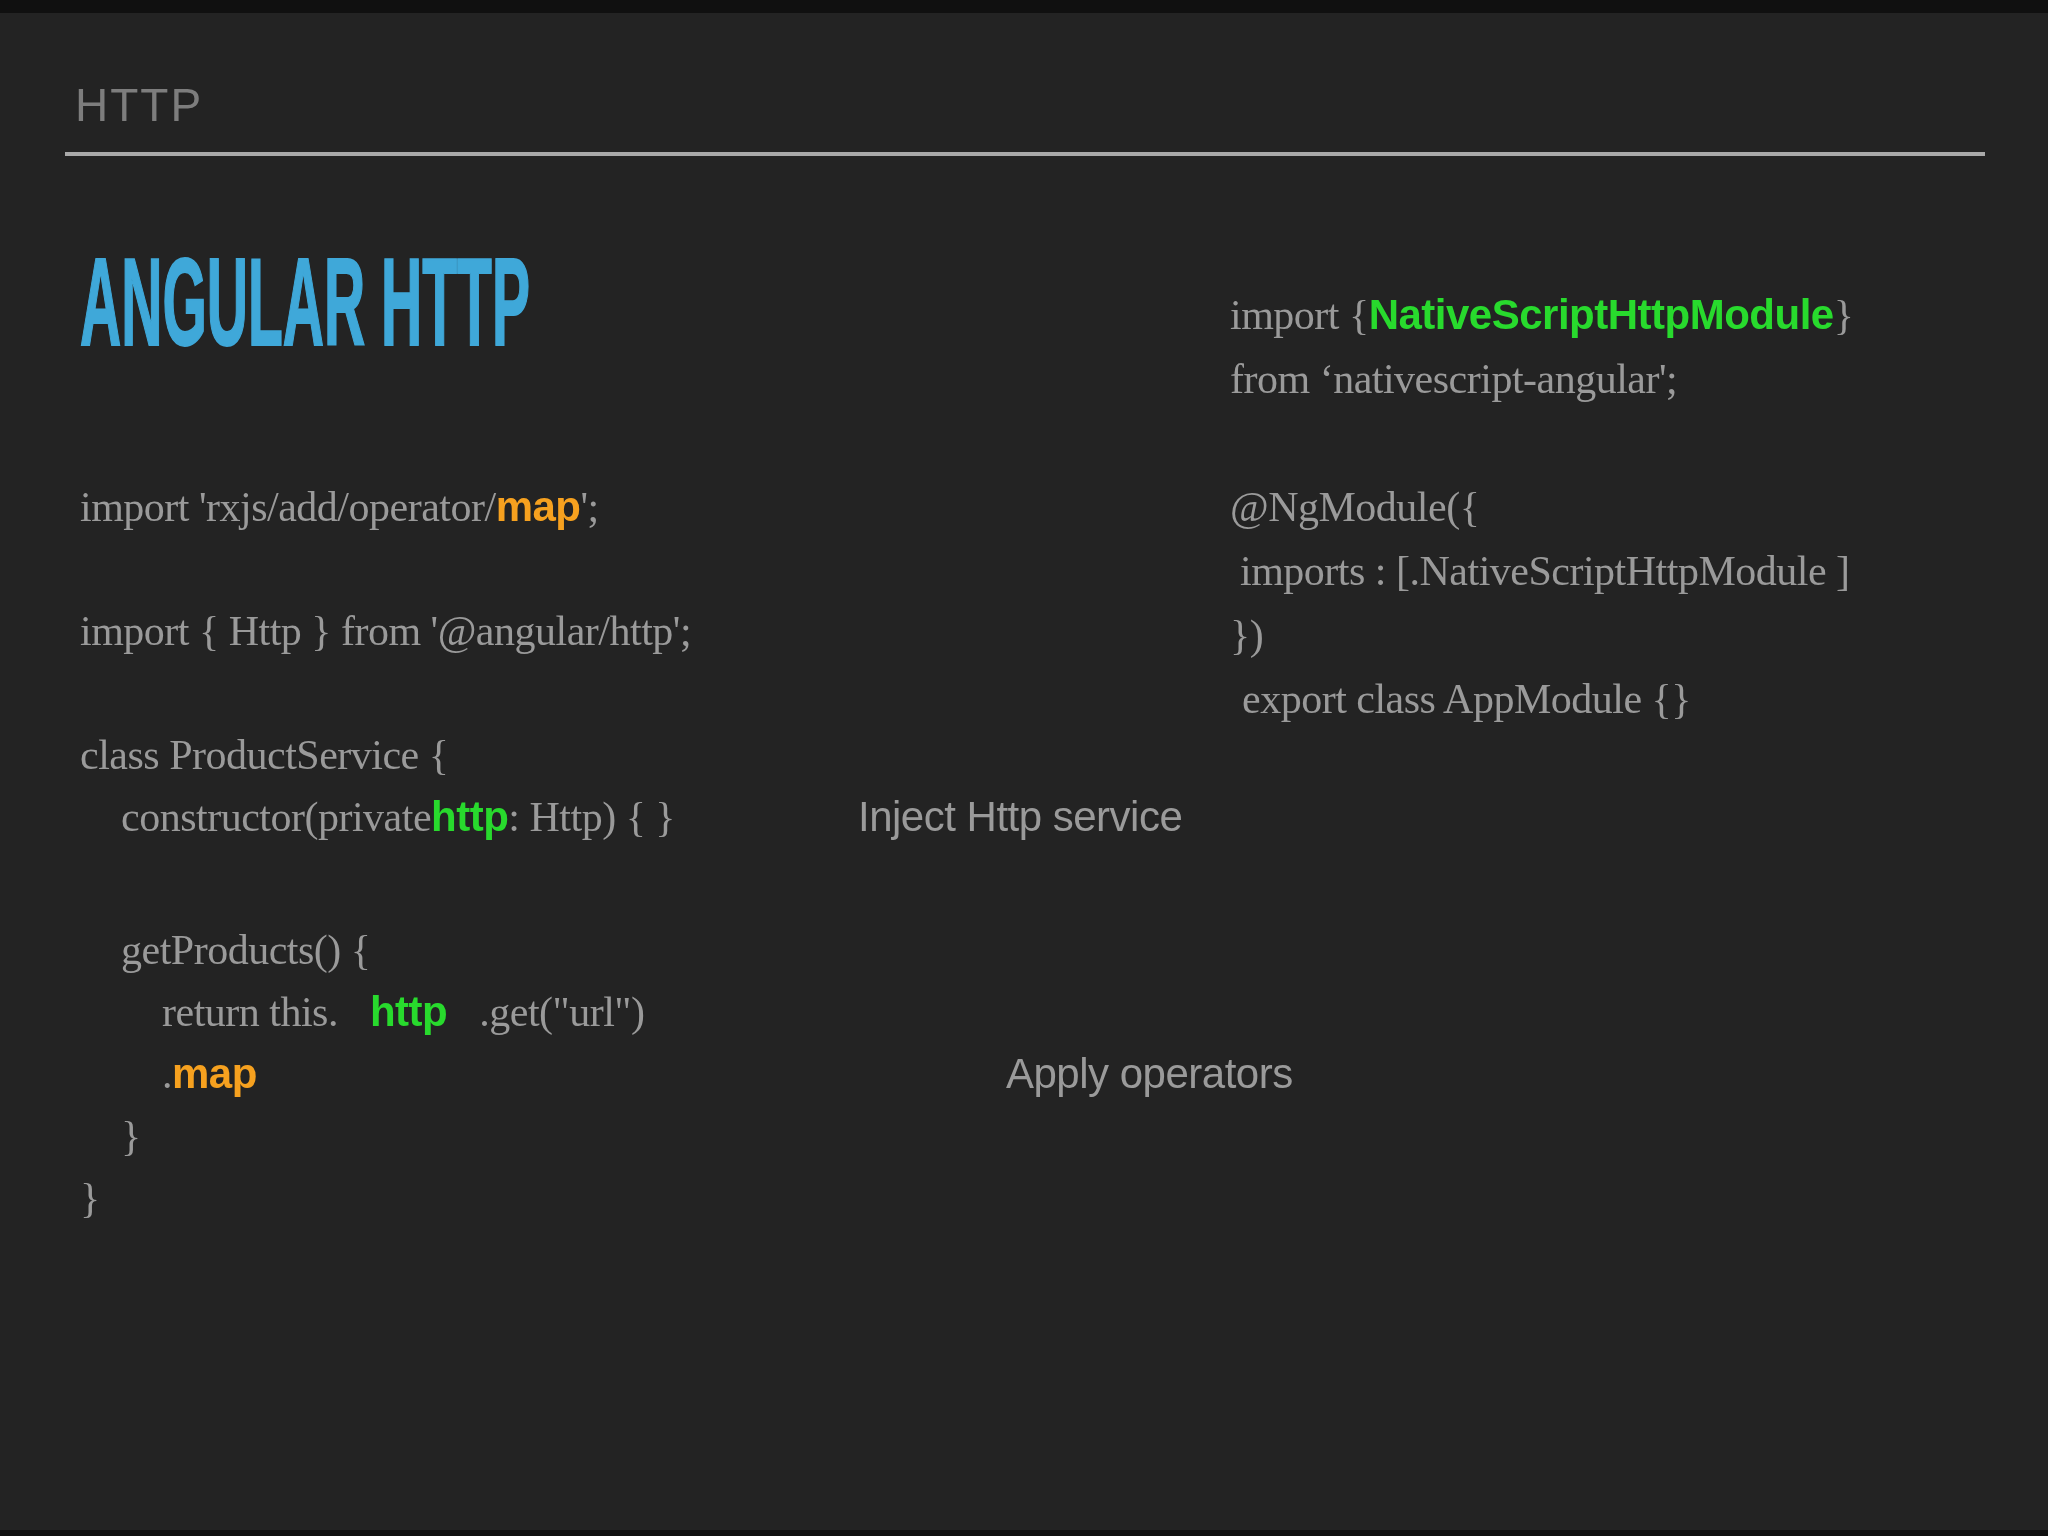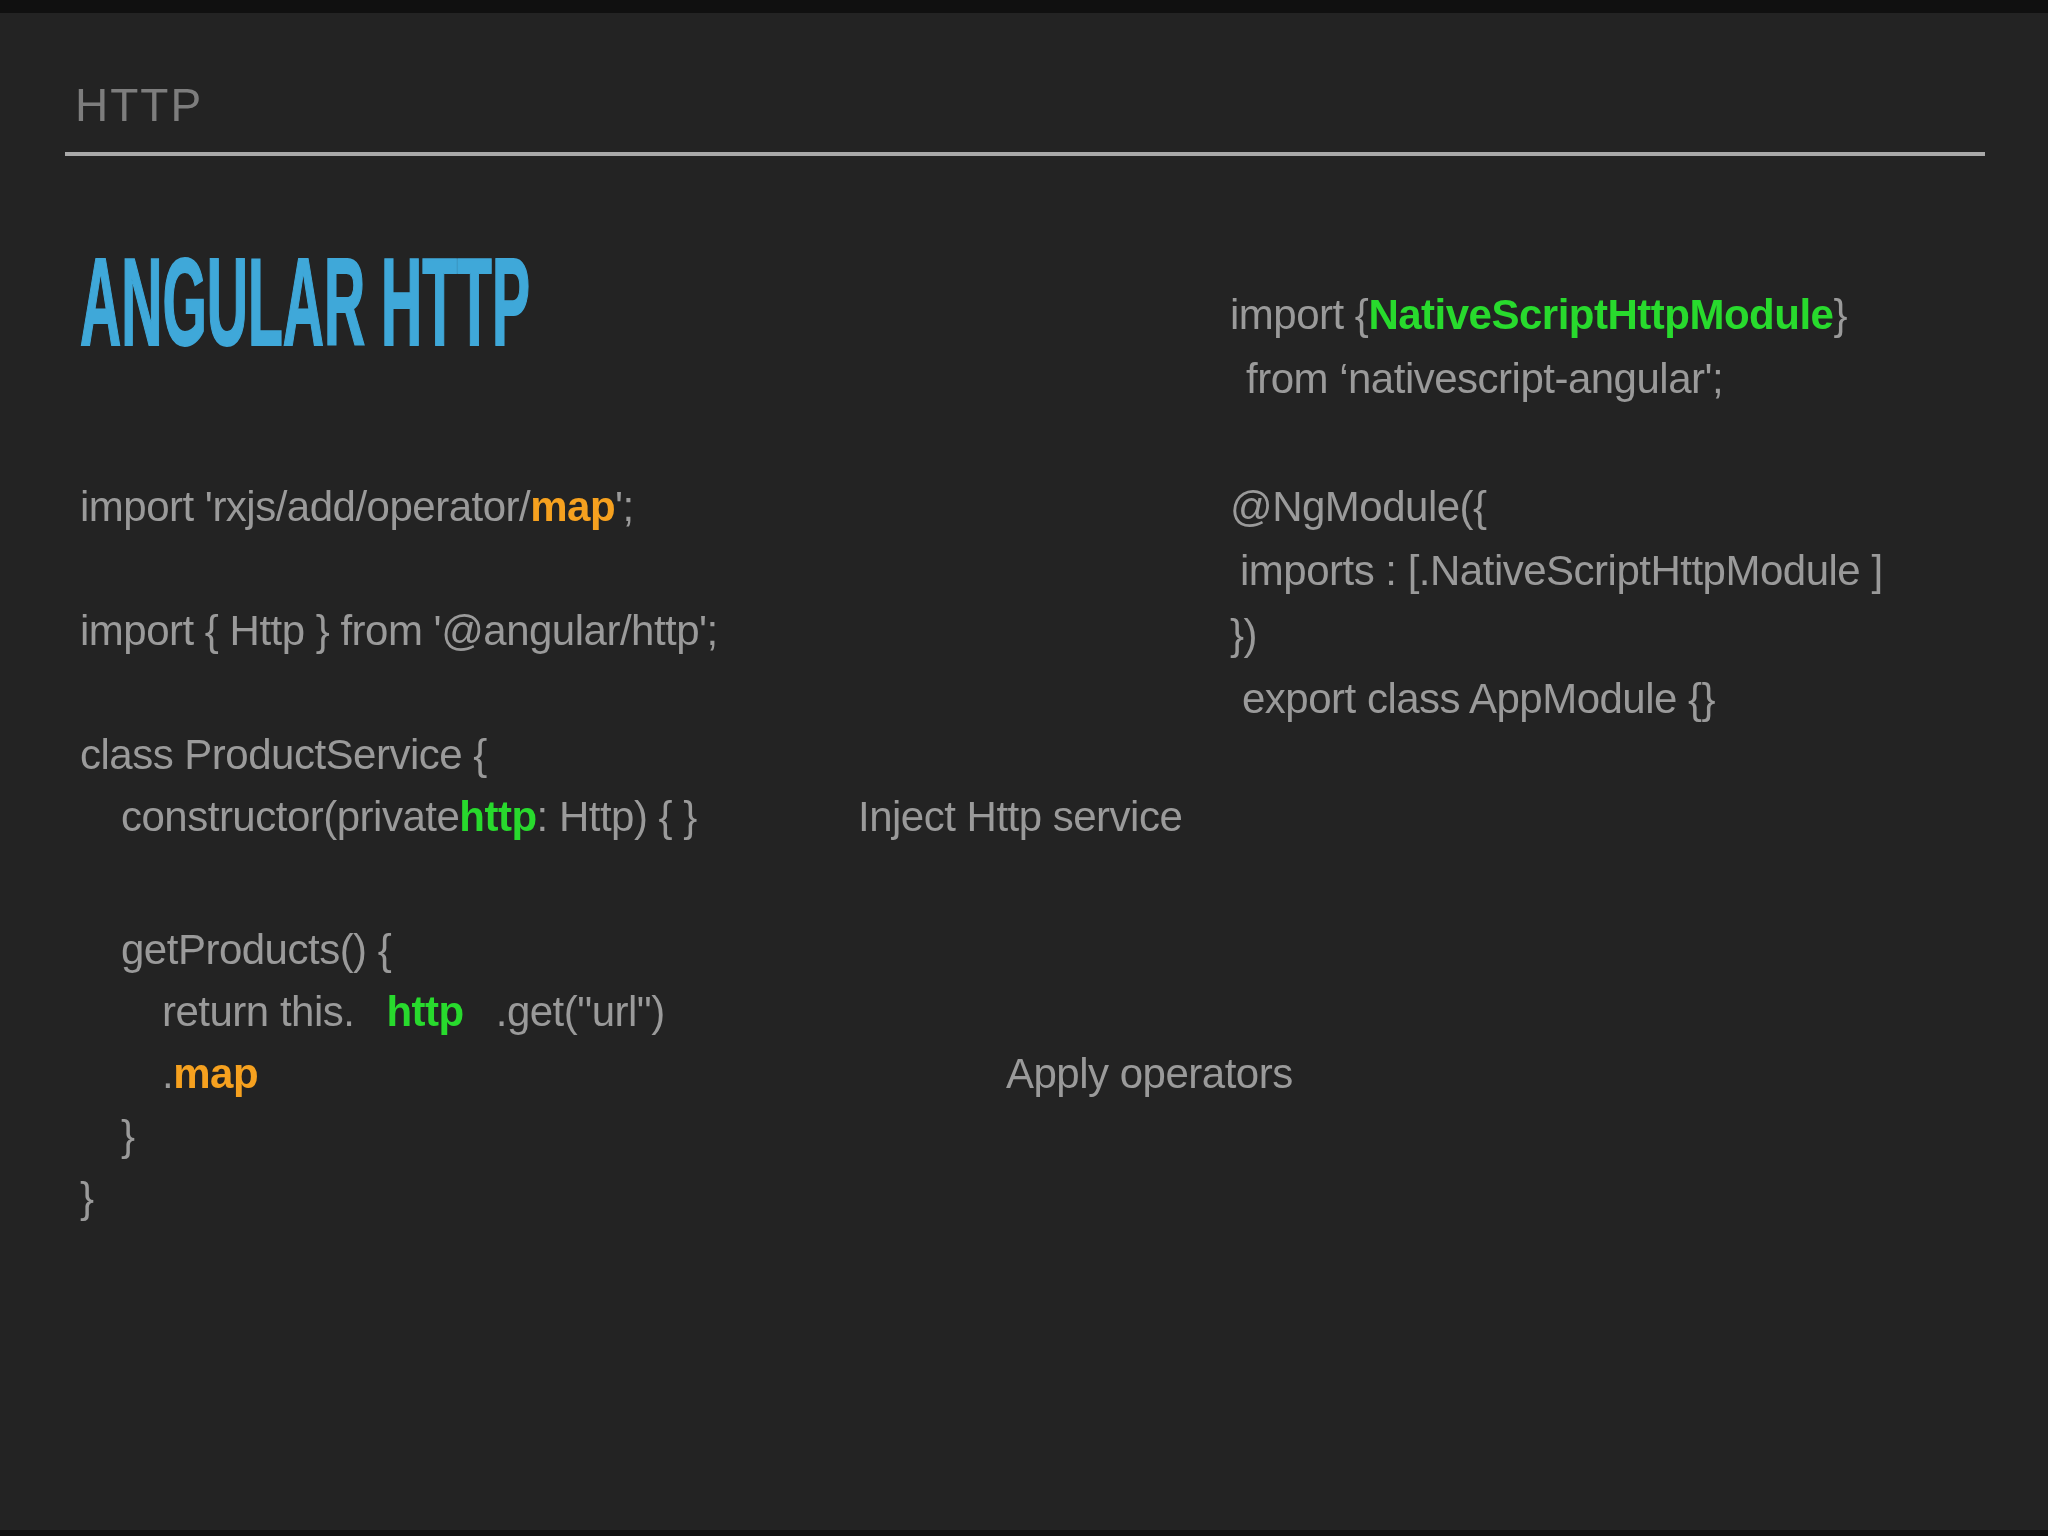--- a/index.html
+++ b/index.html
@@ -40,21 +40,21 @@
   .code-block.right { left:1230px; top:283px; }
 
   .code-line { display:flex; align-items:center; }
   .code-block.left  .code-line { height:62px;align-items:center; }
   .code-block.right .code-line { height:64px; }
   .code-line.blank-tall { height:71px !important; }
 
   .code-line, .annotation {
     font-size:42px; letter-spacing:-0.5px; color:var(--code,#9a9a9a);
   }
-  .seg-gray   { color:var(--code,#9a9a9a); font-weight:400; }
+  .seg-gray   { color:var(--code,#9a9a9a); font-weight:400;font-family:Liberation Serif, serif; }
   .seg-green  { color:var(--green,#28da2d); font-weight:700; }
   .seg-orange { color:var(--orange,#f6a11f); font-weight:700; }
 
   .annotation { position:absolute; height:62px; display:flex; align-items:center; white-space:nowrap; }
   .annotation.inject { left:858px; top:786px; }
   .annotation.apply  { left:1006px; top:1043px; }
 </style>
 </head>
 <body>
 
@@ -105,21 +105,21 @@
       <div class="code-line" style="margin-left: 0px;">
         <span class="seg-gray">}</span>
       </div>
     </div>
   <div class="code-block right" id="code-block-1">
       <div class="code-line" style="margin-left: 0px;">
         <span class="seg-gray">import { </span>
         <span class="seg-green">NativeScriptHttpModule</span>
         <span class="seg-gray"> }</span>
       </div>
-      <div class="code-line" style="margin-left: 16px;">
+      <div class="code-line" style="margin-left: 0px;">
         <span class="seg-gray">from ‘nativescript-angular';</span>
       </div>
       <div class="code-line"></div>
       <div class="code-line" style="margin-left: 0px;">
         <span class="seg-gray">@NgModule({</span>
       </div>
       <div class="code-line" style="margin-left: 10px;">
         <span class="seg-gray">imports : [.NativeScriptHttpModule ]</span>
       </div>
       <div class="code-line" style="margin-left: 0px;">

